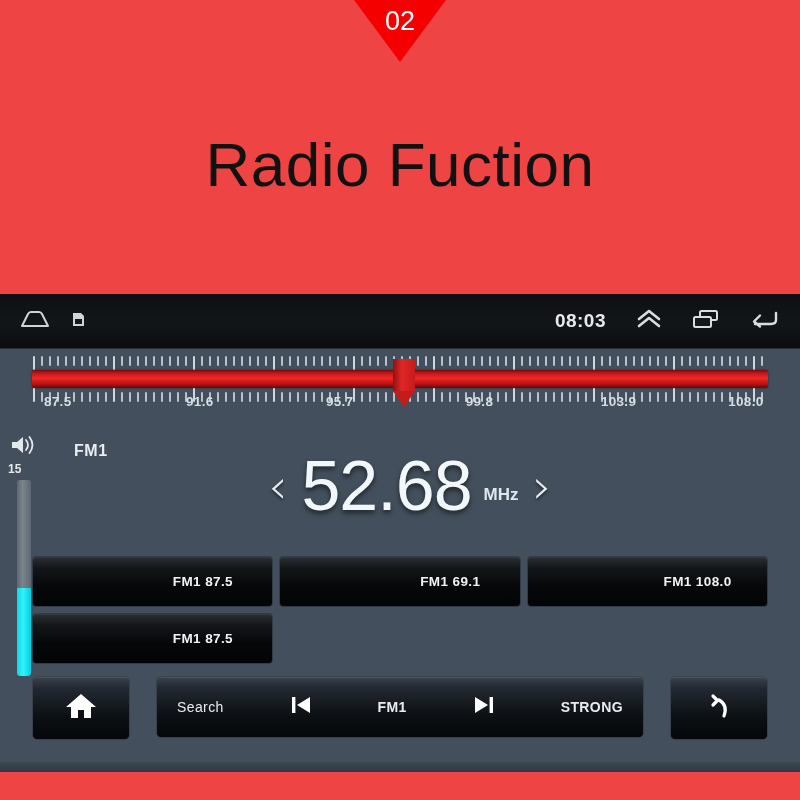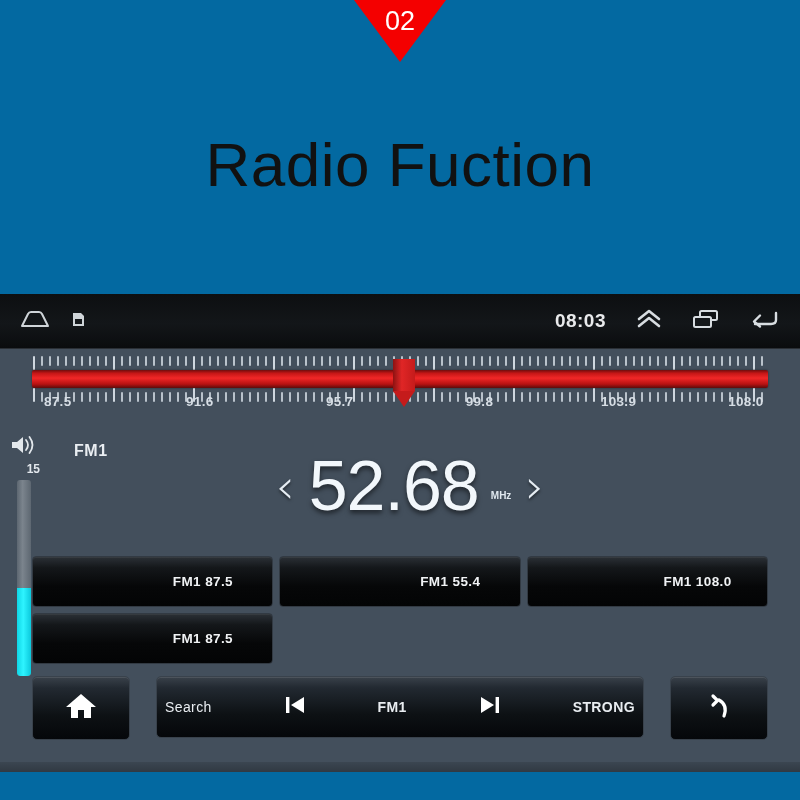--- a/index.html
+++ b/index.html
@@ -2,21 +2,21 @@
 <html><head>
 <meta charset="utf-8">
 <style>
   html, body {
     margin: 0; padding: 0;
     width: 800px; height: 800px;
     background: #ffffff;
     font-family: "Liberation Sans", sans-serif;
     overflow: hidden;
   }
-  #page { position: relative; width: 800px; height: 800px; background: #0369a1; }
+  #page { position: relative; width: 800px; height: 800px; background: #ef4444; }
 
   
   .badge-wrap {
     position: absolute; left: 0; top: 0; width: 800px; height: 66px;
   }
   .badge-tri {
     position: absolute; left: 50%; top: 0; transform: translateX(-50%);
     width: 0; height: 0;
     border-left: 46px solid transparent;
     border-right: 46px solid transparent;
@@ -89,21 +89,21 @@
   .scale-labels { position: absolute; left: 32px; top: 100px; width: 736px; height: 18px; }
   .scale-label {
     position: absolute; top: 0; color: #d6dde4; font-size: 13.5px; font-weight: 700;
     transform: translateX(-50%); white-space: nowrap; letter-spacing: 0.3px;
   }
 
   
   .vol { position: absolute; left: 8px; top: 140px; width: 36px; height: 246px; }
   .vol-icon { position: absolute; left: 2px; top: 0; }
   .vol-num {
-    position: absolute; left: 0; top: 28px; width: 32px; text-align: right;
+    position: absolute; left: 0; top: 28px; width: 32px; text-align: left;
     color: #e2e7ec; font-size: 12px; font-weight: 700;
   }
   .vol-track {
     position: absolute; left: 9px; top: 46px; width: 14px; height: 196px;
     background: #6f7madd; border-radius: 3px; overflow: hidden;
     background: linear-gradient(to right, #5d6771, #7b848d 40%, #5d6771);
   }
   .vol-fill {
     position: absolute; left: 0; bottom: 0; width: 14px;
     background: linear-gradient(to right, #0fd6e6, #2ef4ff 45%, #0bc9dc);
@@ -124,21 +124,21 @@
     font-family: "DejaVu Sans", sans-serif;
     text-shadow: 0 2px 3px rgba(0,0,0,0.55);
     padding: 0 6px;
   }
   .freq-value {
     color: #f2f7fb; font-size: 70px; font-weight: 400; line-height: 1;
     letter-spacing: -1px;
     text-shadow: 0 3px 5px rgba(0,0,0,0.55);
   }
   .freq-unit {
-    color: #dfe7ee; font-size: 10px; font-weight: 700; align-self: center;
+    color: #dfe7ee; font-size: 17px; font-weight: 700; align-self: center;
     margin-top: 18px; margin-left: 4px;
   }
 
   
   .presets {
     position: absolute; left: 32px; top: 262px; width: 736px; height: 108px;
     display: grid; grid-template-columns: repeat(3, 1fr); grid-template-rows: repeat(2, 1fr);
     gap: 6px;
   }
   .preset {
@@ -163,21 +163,21 @@
     position: absolute; top: 0; height: 62px; border: 1px solid #39424c; border-radius: 5px;
     background: linear-gradient(to bottom, #39414a 0%, #222931 18%, #0d1114 62%, #05070a 100%);
     box-shadow: inset 0 1px 0 rgba(255,255,255,0.10);
     display: flex; align-items: center; justify-content: center;
   }
   .btn-home { left: 0; width: 96px; }
   .btn-back { right: 0; width: 96px; }
   .btn-center {
     left: 124px; width: 488px; height: 62px;
     display: flex; align-items: center; justify-content: space-between;
-    padding: 0 8px; box-sizing: border-box;
+    padding: 0 20px; box-sizing: border-box;
   }
   .ctr-text { color: #e9edf1; font-size: 14px; font-weight: 700; letter-spacing: 0.4px; }
   .ctr-text.small { font-weight: 400; font-size: 14px; }
 </style>
 </head>
 <body>
 
 <div id="page">
 
   <div class="badge-wrap">
@@ -450,21 +450,21 @@
       <span class="freq-value">52.68</span>
       <span class="freq-unit">MHz</span>
       <span class="chev">›</span>
     </div>
 
     <div class="presets" id="presets">
         <div class="preset">
           <span class="preset-label">FM1 87.5</span>
         </div>
         <div class="preset">
-          <span class="preset-label">FM1 55.4</span>
+          <span class="preset-label">FM1 69.1</span>
         </div>
         <div class="preset">
           <span class="preset-label">FM1 108.0</span>
         </div>
         <div class="preset">
           <span class="preset-label">FM1 87.5</span>
         </div>
       </div>
 
     <div class="bottombar">

